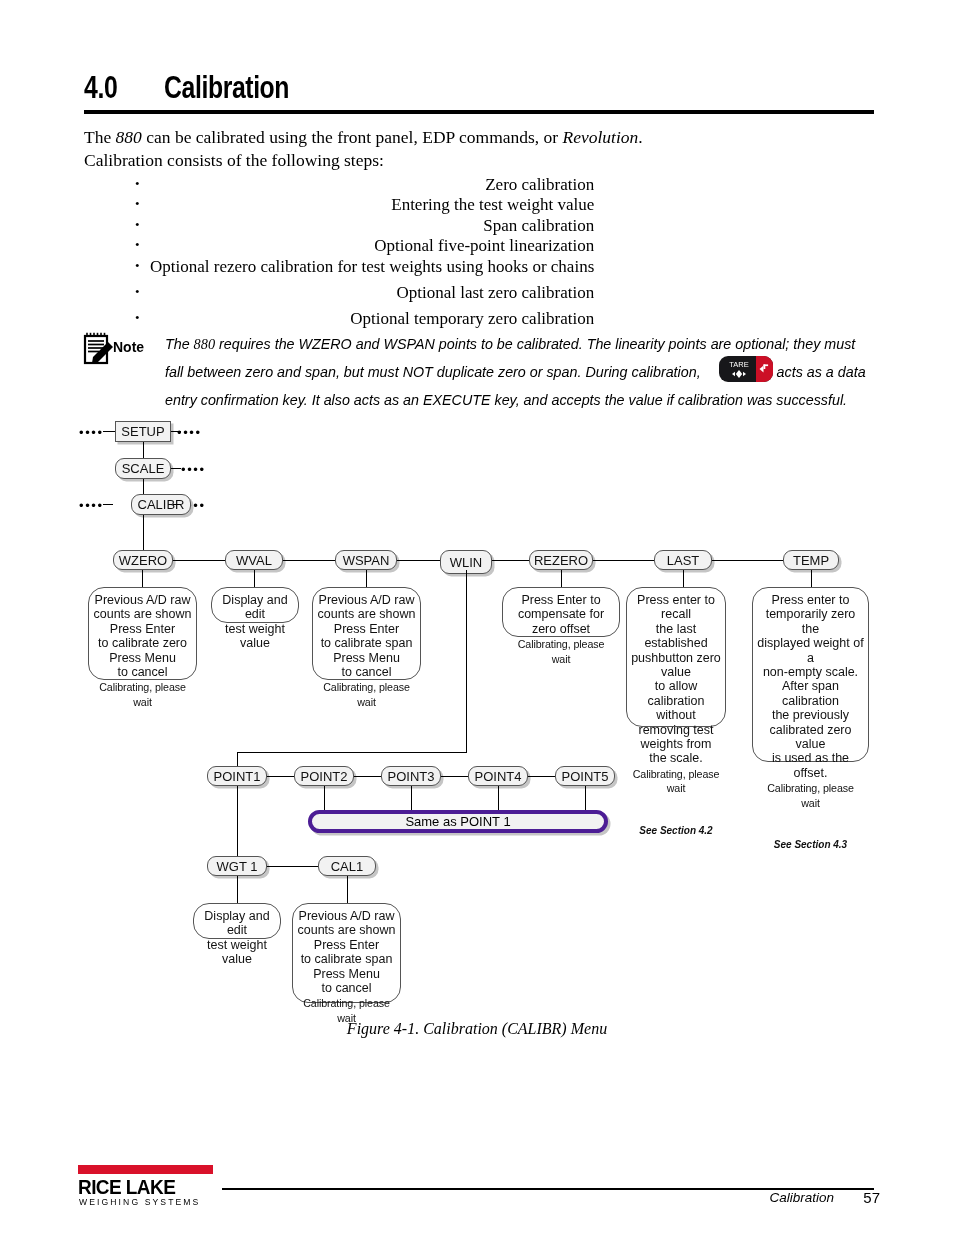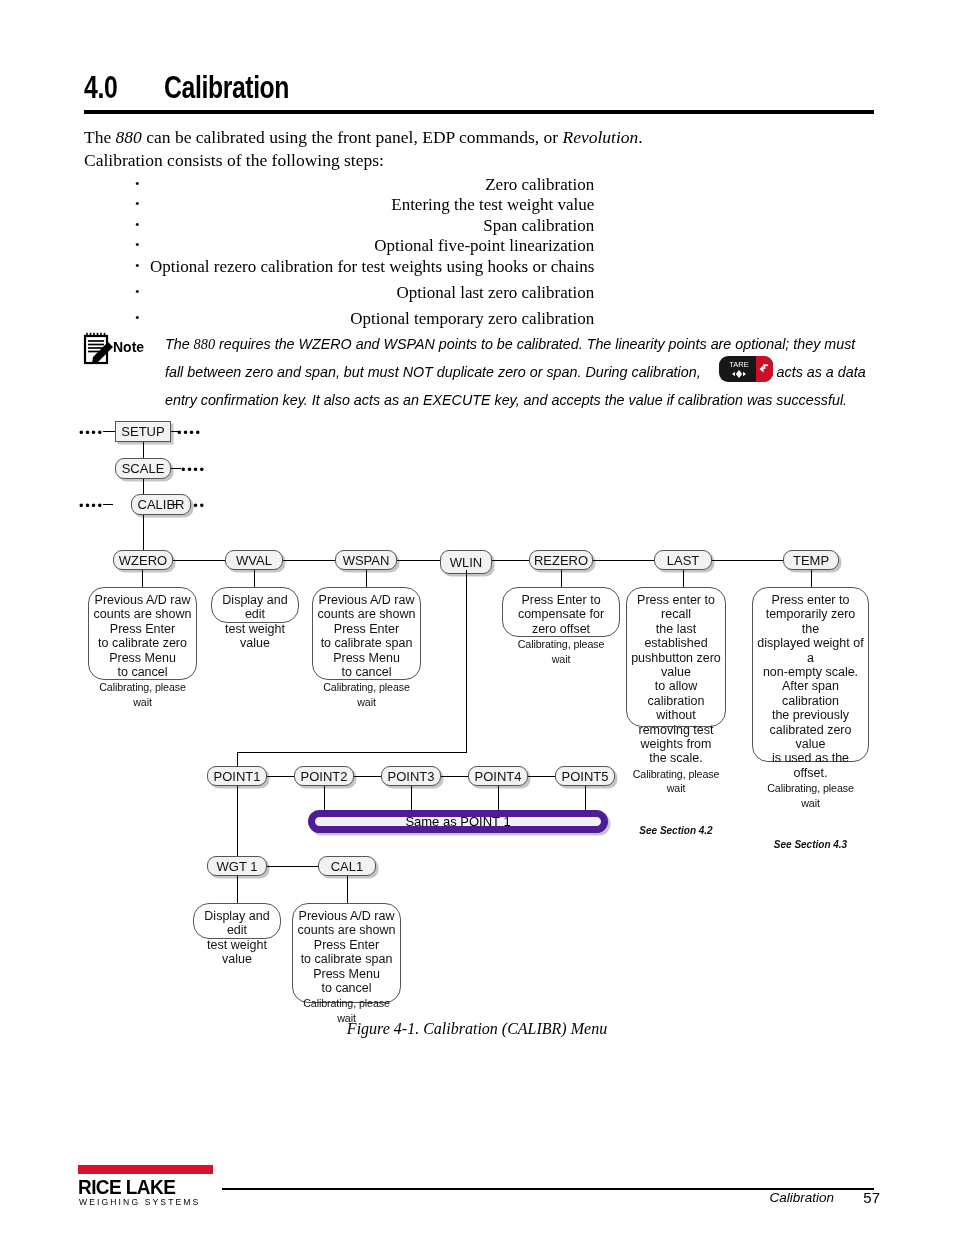--- a/index.html
+++ b/index.html
@@ -40,21 +40,21 @@
   #tare-key{position:absolute;left:718px;top:355px;width:56px;height:28px;}
 
   
   #chart{left:0;top:0;width:954px;height:1000px;}
   .node{position:absolute;background:#f2f2f2;border:1px solid #555;
         border-radius:9px;box-shadow:2.5px 2.5px 0 rgba(150,150,150,.55);
         font-family:"Liberation Sans",sans-serif;font-size:13px;
         text-align:center;display:flex;align-items:center;justify-content:center;
         color:#111;box-sizing:border-box;}
   .node.sharp{border-radius:0;background:#f2f2f2;}
-  .bar{position:absolute;background:#f2f2f2;border:7px solid #4c1d95;border-radius:14px;
+  .bar{position:absolute;background:#f2f2f2;border:4px solid #4c1d95;border-radius:14px;
        box-shadow:2.5px 2.5px 0 rgba(150,150,150,.55);
        font-family:"Liberation Sans",sans-serif;font-size:13px;
        display:flex;align-items:center;justify-content:center;box-sizing:border-box;}
   .desc{position:absolute;background:#fff;border:1px solid #555;border-radius:16px;
         font-family:"Liberation Sans",sans-serif;font-size:12.5px;line-height:14.4px;
         text-align:center;padding:5px 4px 5px 4px;box-sizing:border-box;color:#111;}
   .desc .wait{font-size:10.7px;letter-spacing:-.1px;display:block;margin-top:1px;}
   .desc .ref{font-weight:bold;font-style:italic;font-size:10px;display:block;margin-top:28px;}
   .ln{position:absolute;background:#000;}
   .lnh{height:1px;} .lnv{width:1px;}

